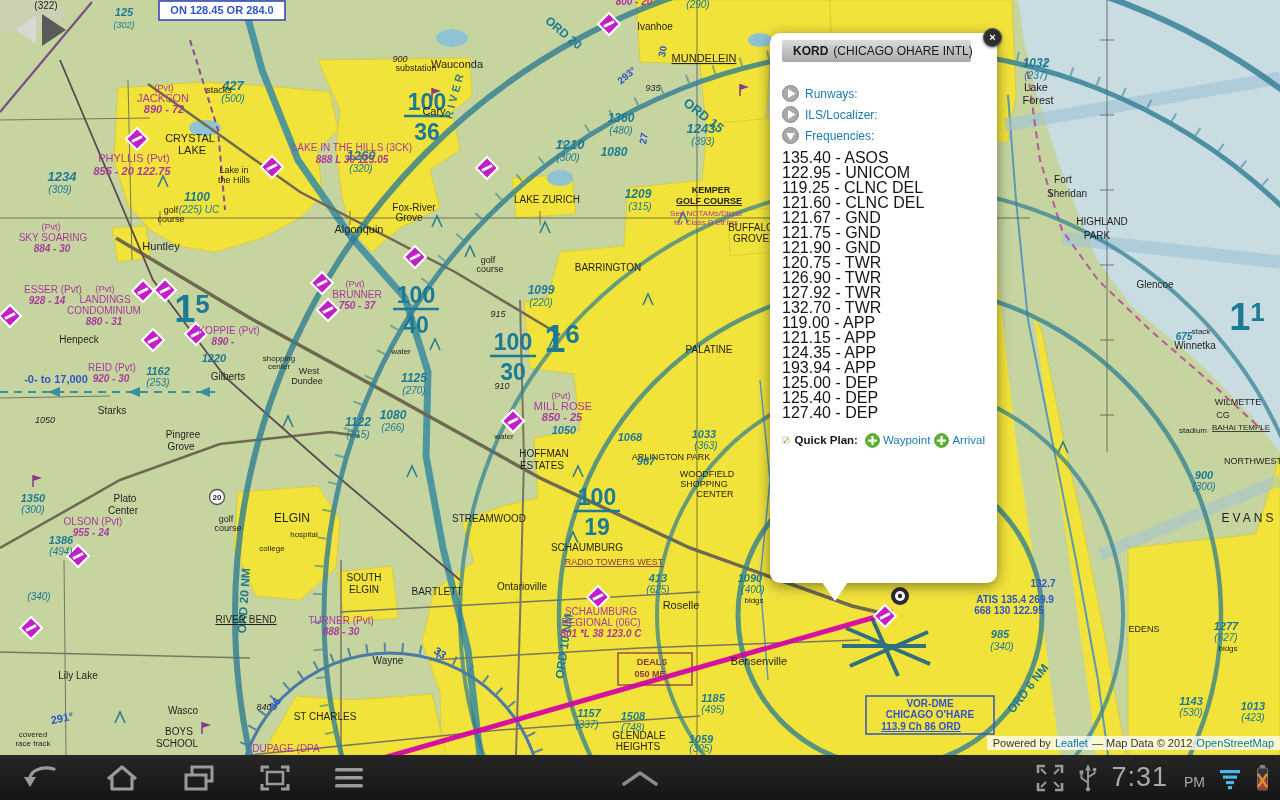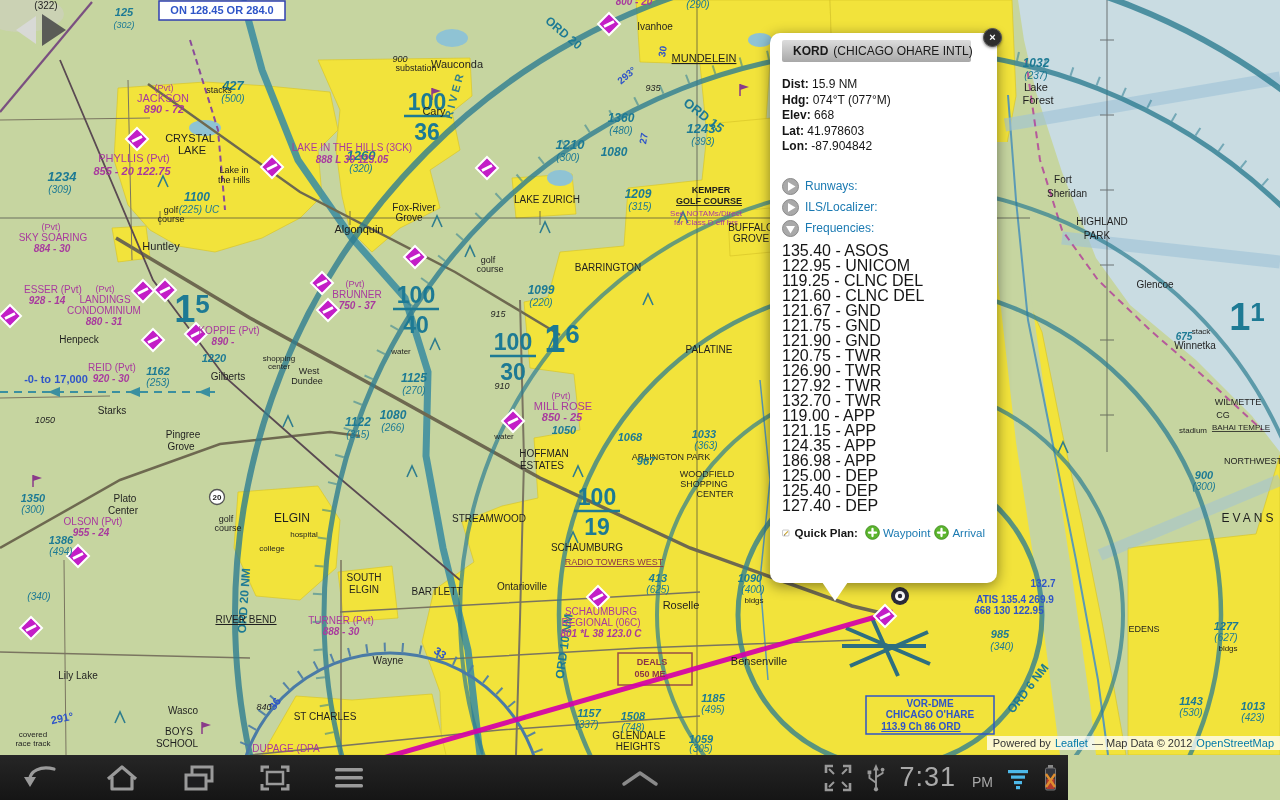--- a/index.html
+++ b/index.html
@@ -28,21 +28,21 @@
   .pp-sec{display:flex;align-items:center;gap:6px;height:17px;margin-top:4px;cursor:pointer;}
   .pp-sec.first{margin-top:23px;}
   .pp-sec a{color:#1b7ab2;font-size:12px;text-decoration:none;}
   .pp-freqs{margin-top:6px;font-size:16px;line-height:15px;}
   .pp-qp{margin-top:12px;display:flex;align-items:center;gap:4px;font-size:11.5px;white-space:nowrap;}
   .pp-qp .qp-label{font-weight:bold;margin-right:3px;}
   .pp-qp a{color:#1b7ab2;text-decoration:none;display:flex;align-items:center;gap:3px;cursor:pointer;}
   #popup-tail{position:absolute;left:52px;top:100%;margin-top:-1px;width:0;height:0;
     border-left:13px solid transparent;border-right:13px solid transparent;border-top:19px solid #fff;}
   
-  #sysbar{position:absolute;left:0;top:755px;width:1068px;height:45px;background:linear-gradient(#262626,#151515);
+  #sysbar{position:absolute;left:0;top:755px;width:1280px;height:45px;background:linear-gradient(#262626,#151515);
     z-index:40;display:flex;align-items:center;}
   .nav-left{display:flex;align-items:center;gap:38px;padding-left:20px;}
   .nav-btn{background:none;border:none;padding:2px;cursor:pointer;display:flex;align-items:center;}
   #nav-center{position:absolute;left:618px;top:0;height:45px;display:flex;align-items:center;}
   .nav-right{position:absolute;right:10px;top:0;height:45px;display:flex;align-items:center;gap:13px;}
   #clock{font-size:27px;color:#a9a9a9;letter-spacing:1px;}
   #ampm{font-size:14px;color:#a9a9a9;margin-left:3px;align-self:center;padding-top:8px;}
 </style>
 </head>
 <body>
@@ -517,27 +517,20 @@
 
     <div class="pp-header">
       <svg width="16" height="16" viewBox="-9 -9 18 18">
         <path d="M0,-8 L8,0 L0,8 L-8,0 Z" fill="#c31ec7" stroke="#fff" stroke-width="1.5"></path>
         <line x1="-3.6" y1="1.8" x2="3.6" y2="-1.8" stroke="#fff" stroke-width="2.4"></line>
       </svg>
       <span class="pp-code">KORD</span>
       <span class="pp-name">(CHICAGO OHARE INTL)</span>
     </div>
 
-    <div class="pp-info">
-      <div><b>Dist:</b> <span>15.9 NM</span></div>
-      <div><b>Hdg:</b> <span>074°T (077°M)</span></div>
-      <div><b>Elev:</b> <span>668</span></div>
-      <div><b>Lat:</b> <span>41.978603</span></div>
-      <div><b>Lon:</b> <span>-87.904842</span></div>
-    </div>
 
     <div class="pp-sec first">
       <svg width="17" height="17" viewBox="-8.5 -8.5 17 17">
         <circle r="8" fill="#a9a9a9" stroke="#8a8a8a"></circle>
           <path d="M-2.5,-4.5 L5,0 L-2.5,4.5 Z" fill="#fff"></path>
       </svg>
       <a>Runways:</a>
     </div>
 
     <div class="pp-sec">
@@ -564,21 +557,21 @@
       <div>121.67 - GND</div>
       <div>121.75 - GND</div>
       <div>121.90 - GND</div>
       <div>120.75 - TWR</div>
       <div>126.90 - TWR</div>
       <div>127.92 - TWR</div>
       <div>132.70 - TWR</div>
       <div>119.00 - APP</div>
       <div>121.15 - APP</div>
       <div>124.35 - APP</div>
-      <div>186.98 - APP</div>
+      <div>193.94 - APP</div>
       <div>125.00 - DEP</div>
       <div>125.40 - DEP</div>
       <div>127.40 - DEP</div>
     </div>
 
     <div class="pp-qp">
       <svg width="16" height="16" viewBox="0 0 16 16">
         <rect x="1" y="2.5" width="12" height="11" rx="1.5" fill="#fff" stroke="#9a9a9a"></rect>
         <line x1="4.5" y1="11.5" x2="11" y2="5" stroke="#c9a227" stroke-width="2"></line>
         <polygon points="3.5,13 6,12 4.5,10.5" fill="#555"></polygon>

